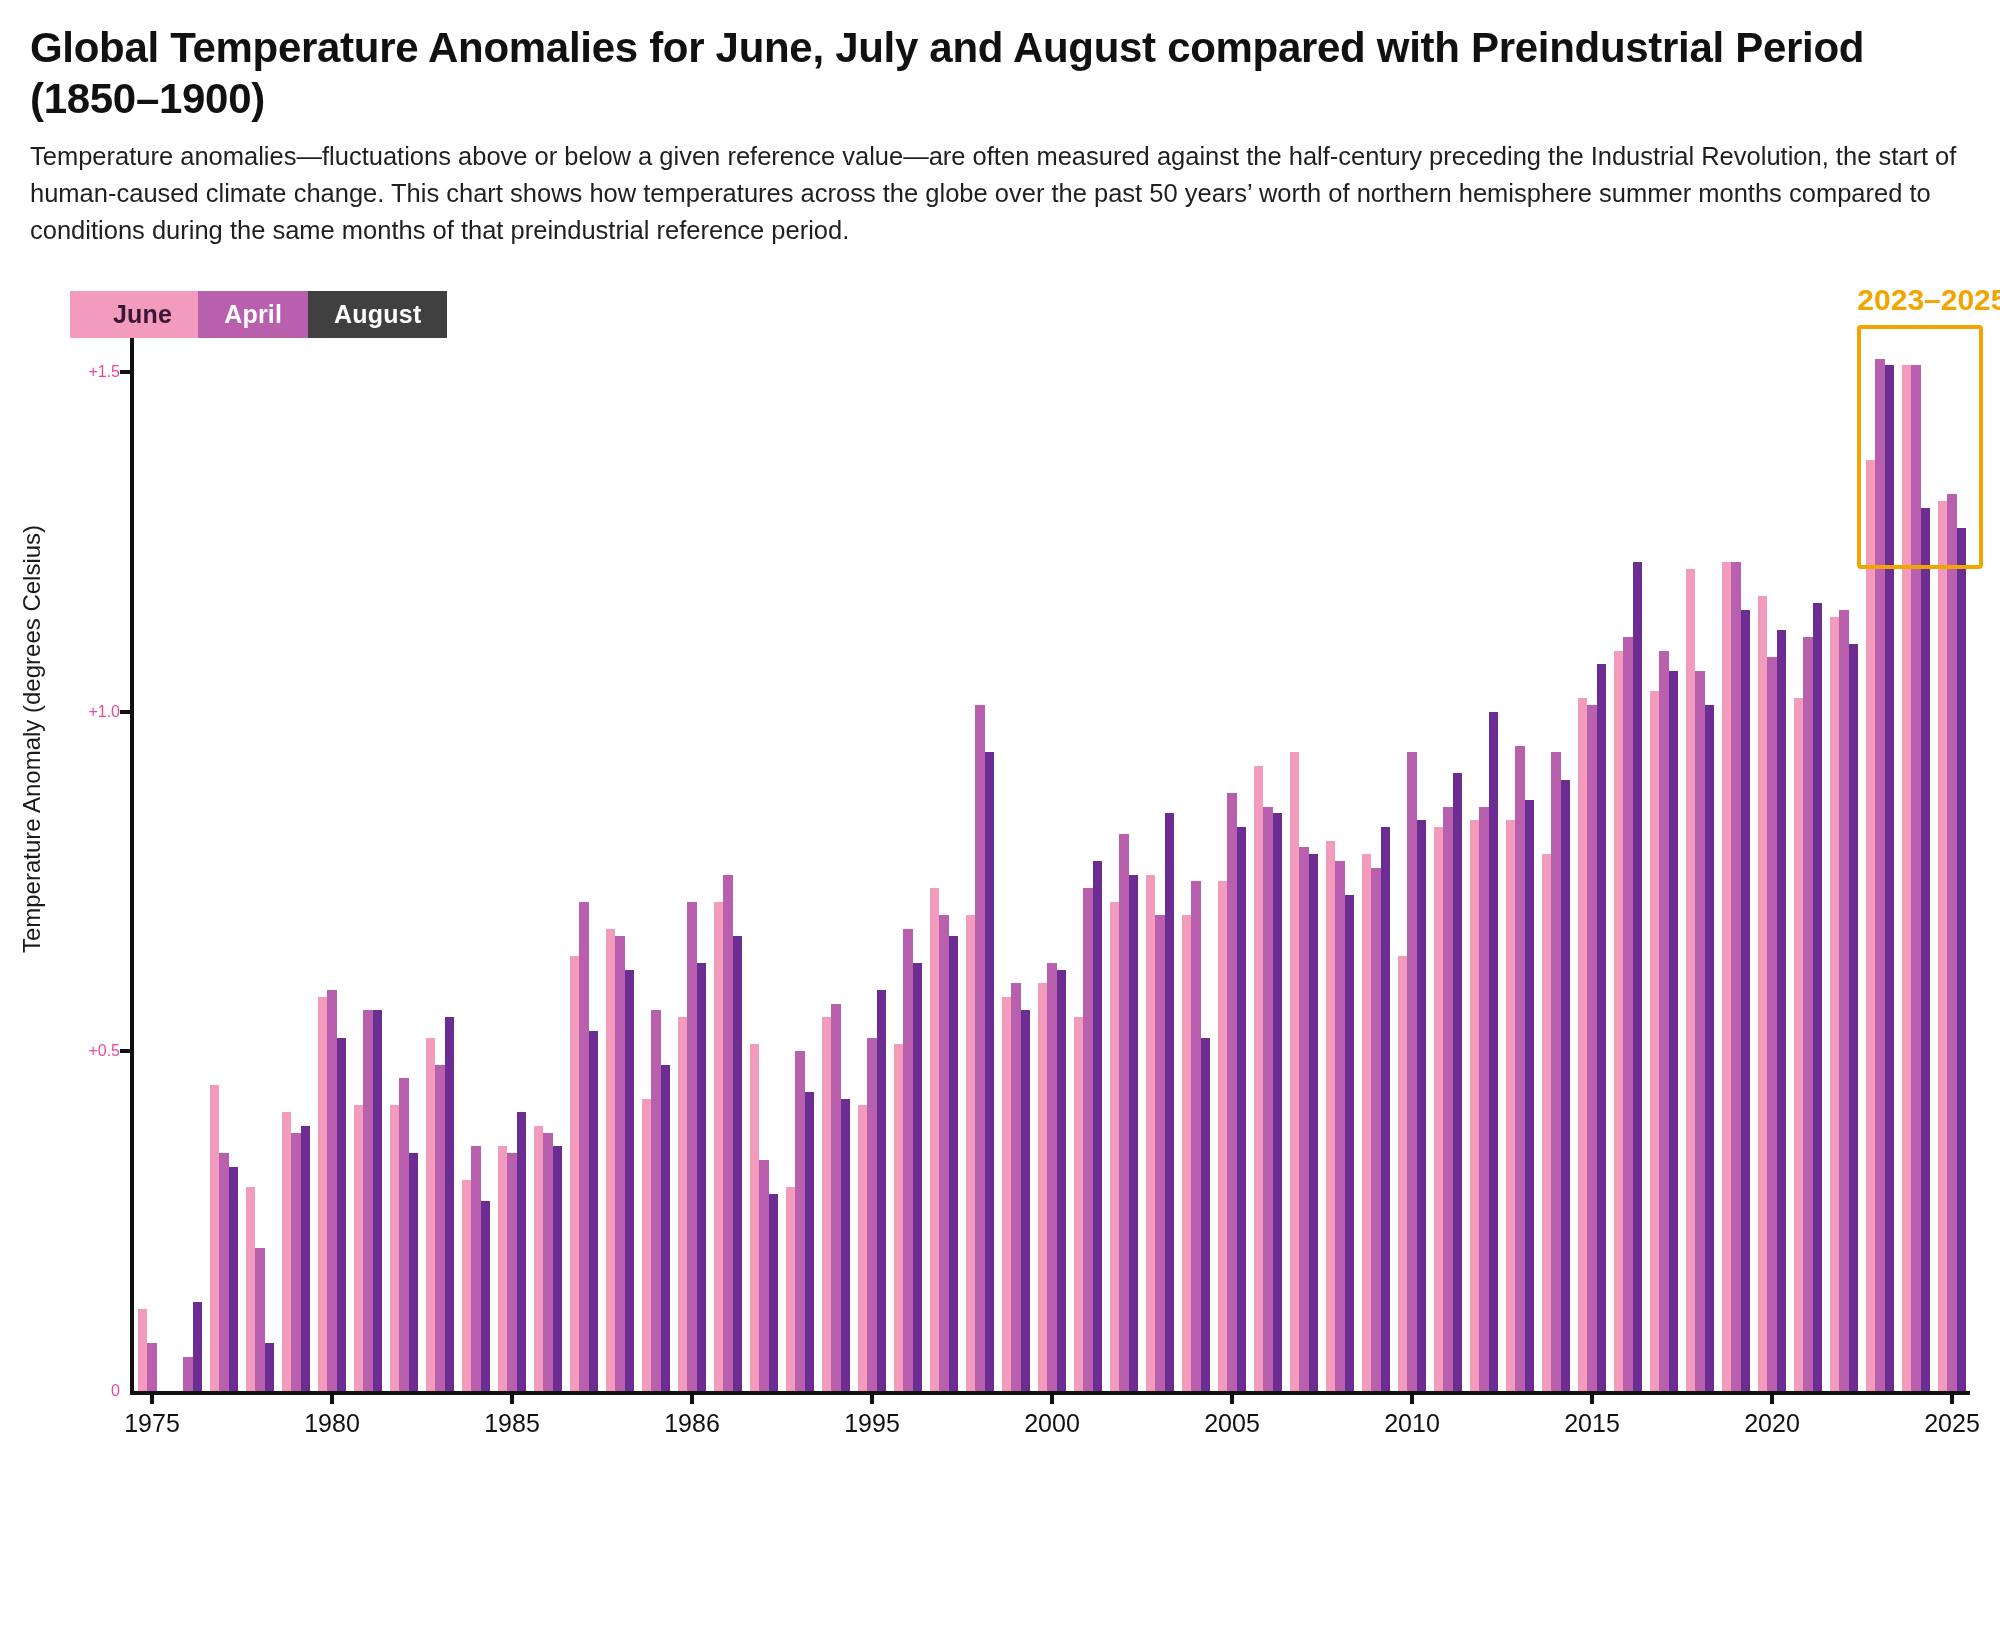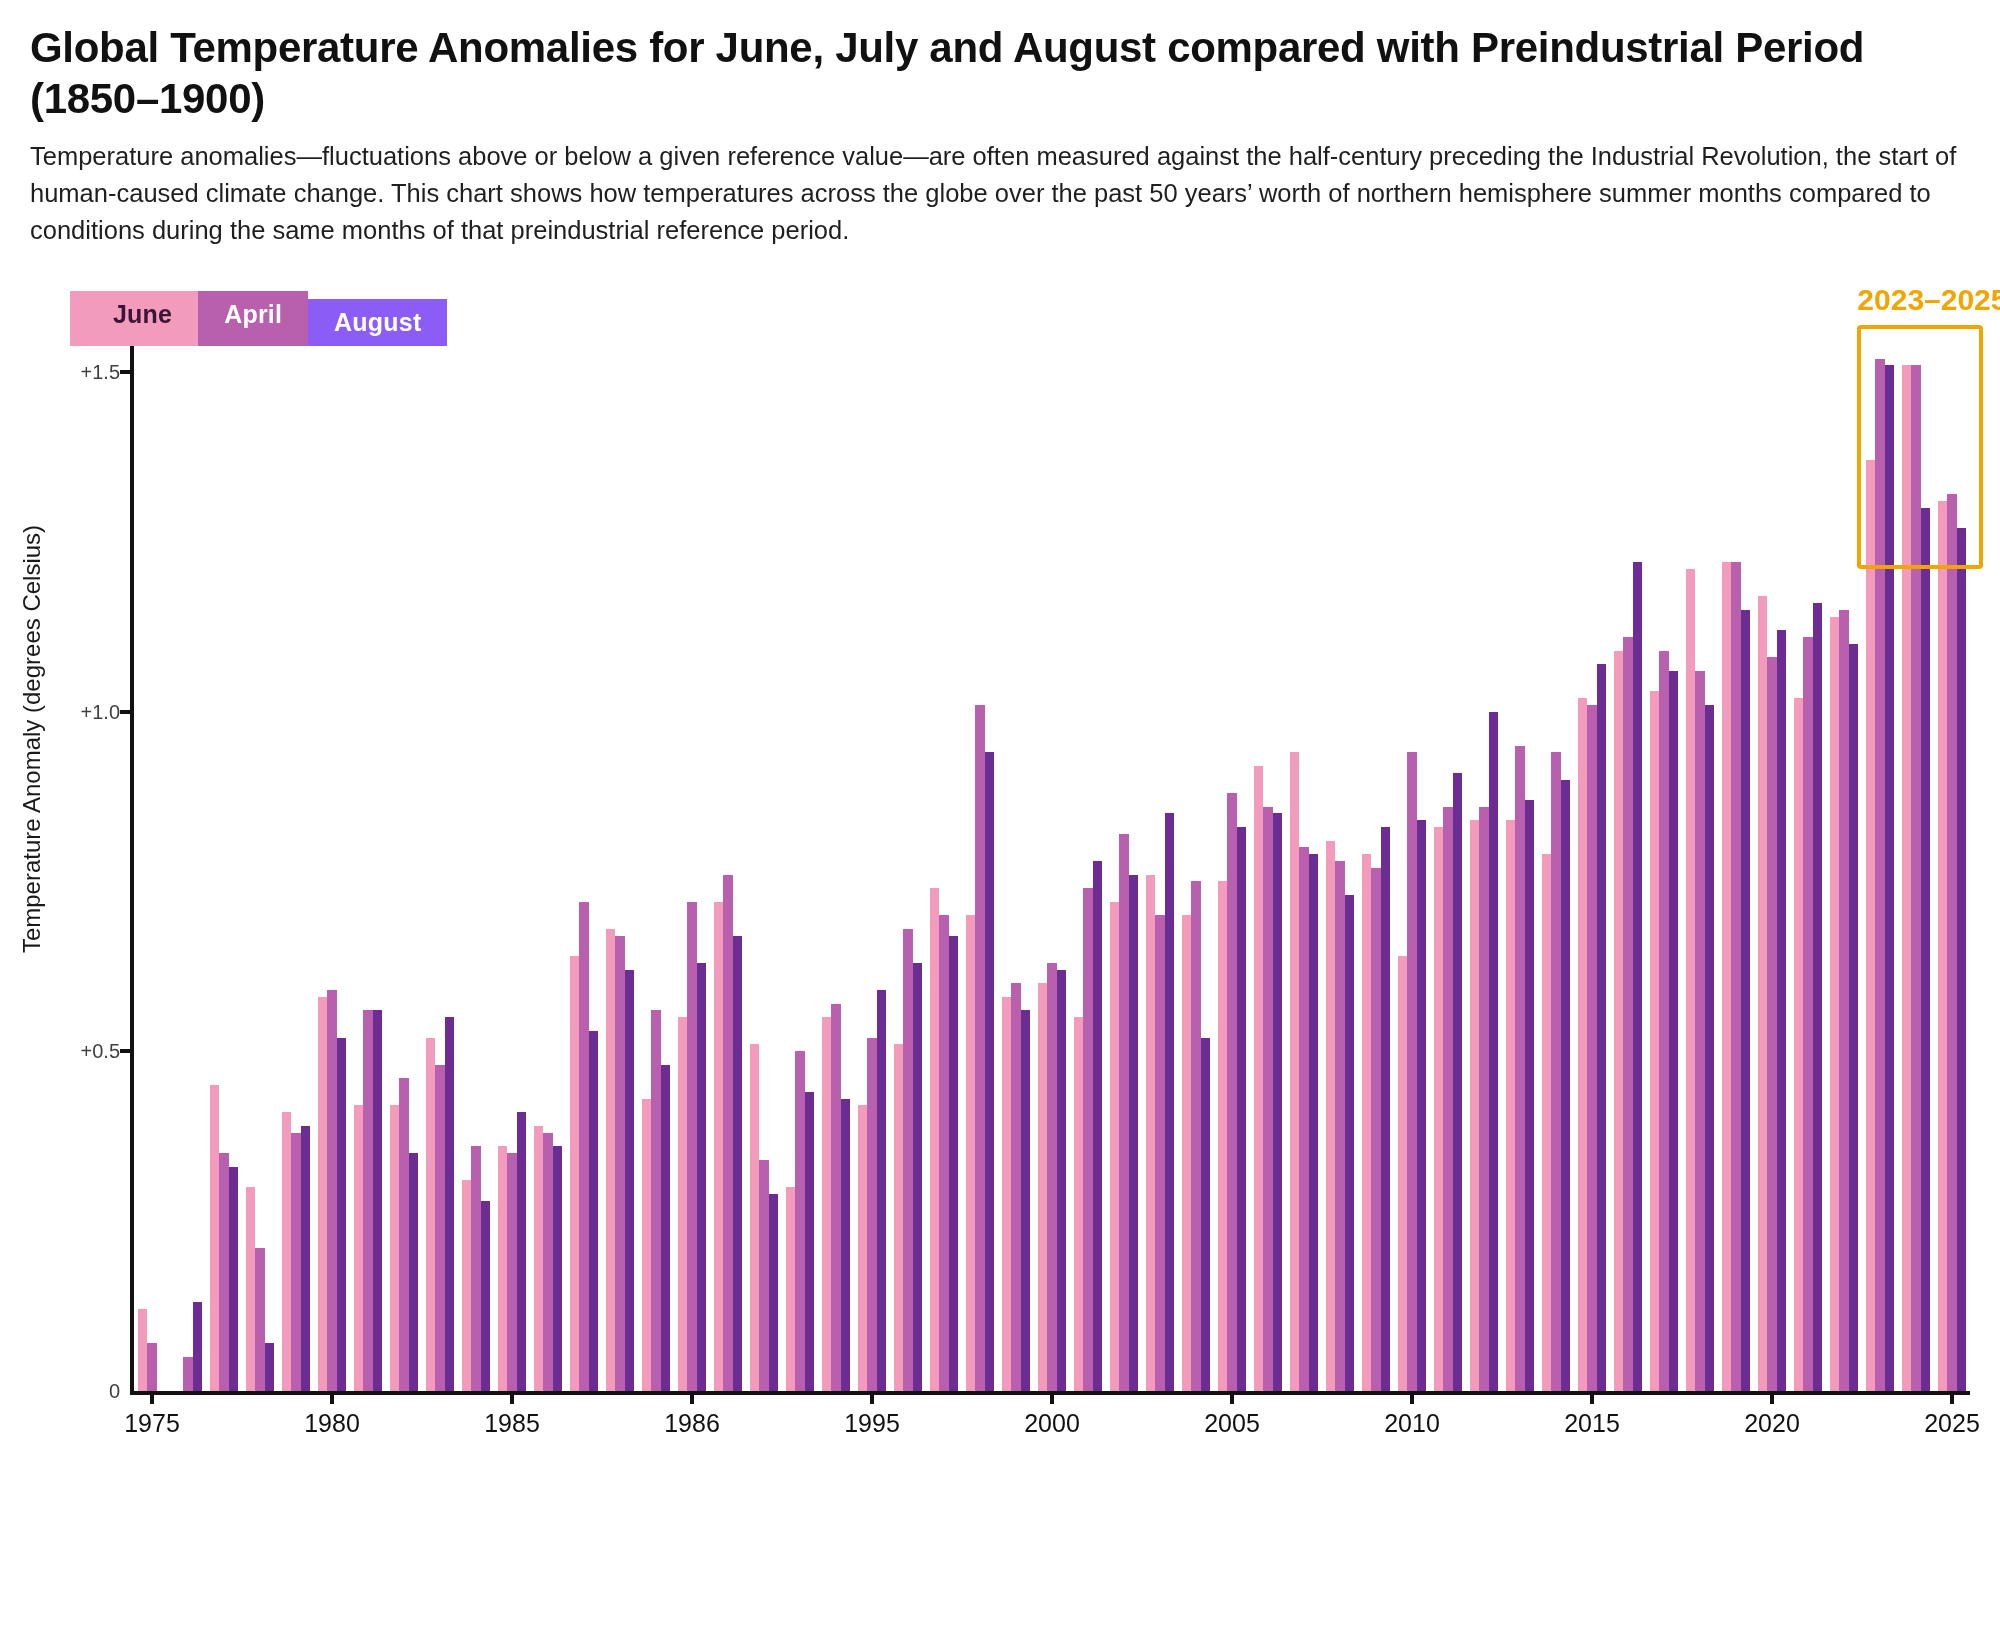--- a/index.html
+++ b/index.html
@@ -69,22 +69,22 @@
   }
   .plot-inner {
     position: absolute;
     left: 0; right: 0; top: 0; bottom: 0;
   }
   .tick-label {
     position: absolute;
     right: 100%;
     transform: translateY(-50%);
     padding-right: 14px;
-    font-size: 20px;
-    color: #404040;
+    font-size: 16px;
+    color: #ec4899;
     white-space: nowrap;
   }
   .tick-mark {
     position: absolute;
     right: 100%;
     width: 14px;
     height: 4px;
     background: #111;
     transform: translateY(-2px);
   }
@@ -151,21 +151,21 @@
 
   <h1 class="title">Global Temperature Anomalies for June, July and August compared with Preindustrial Period (1850–1900)</h1>
   <p class="subtitle">Temperature anomalies—fluctuations above or below a given reference value—are often measured against the half-century preceding the Industrial Revolution, the start of human-caused climate change. This chart shows how temperatures across the globe over the past 50 years’ worth of northern hemisphere summer months compared to conditions during the same months of that preindustrial reference period.</p>
 
   <div class="chart-wrap">
     <div class="y-axis-title">Temperature Anomaly (degrees Celsius)</div>
 
     <div class="legend" id="legend">
         <div class="legend-item dark-text" style="background: rgb(243, 155, 189);"><span>June</span></div>
         <div class="legend-item" style="background: rgb(184, 96, 173);"><span>April</span></div>
-        <div class="legend-item" style="background: #8b5cf6; margin-top: 8px;"><span>August</span></div>
+        <div class="legend-item" style="background: #404040;"><span>August</span></div>
       </div>
 
     <div class="plot">
       <div class="plot-inner" id="axes">
           <div class="tick-label" style="top: 100%;">0</div>
           <div class="tick-label" style="top: 69.1358%;">+0.5</div>
           <div class="tick-mark" style="top: 69.1358%;"></div>
           <div class="tick-label" style="top: 38.2716%;">+1.0</div>
           <div class="tick-mark" style="top: 38.2716%;"></div>
           <div class="tick-label" style="top: 7.40741%;">+1.5</div>

